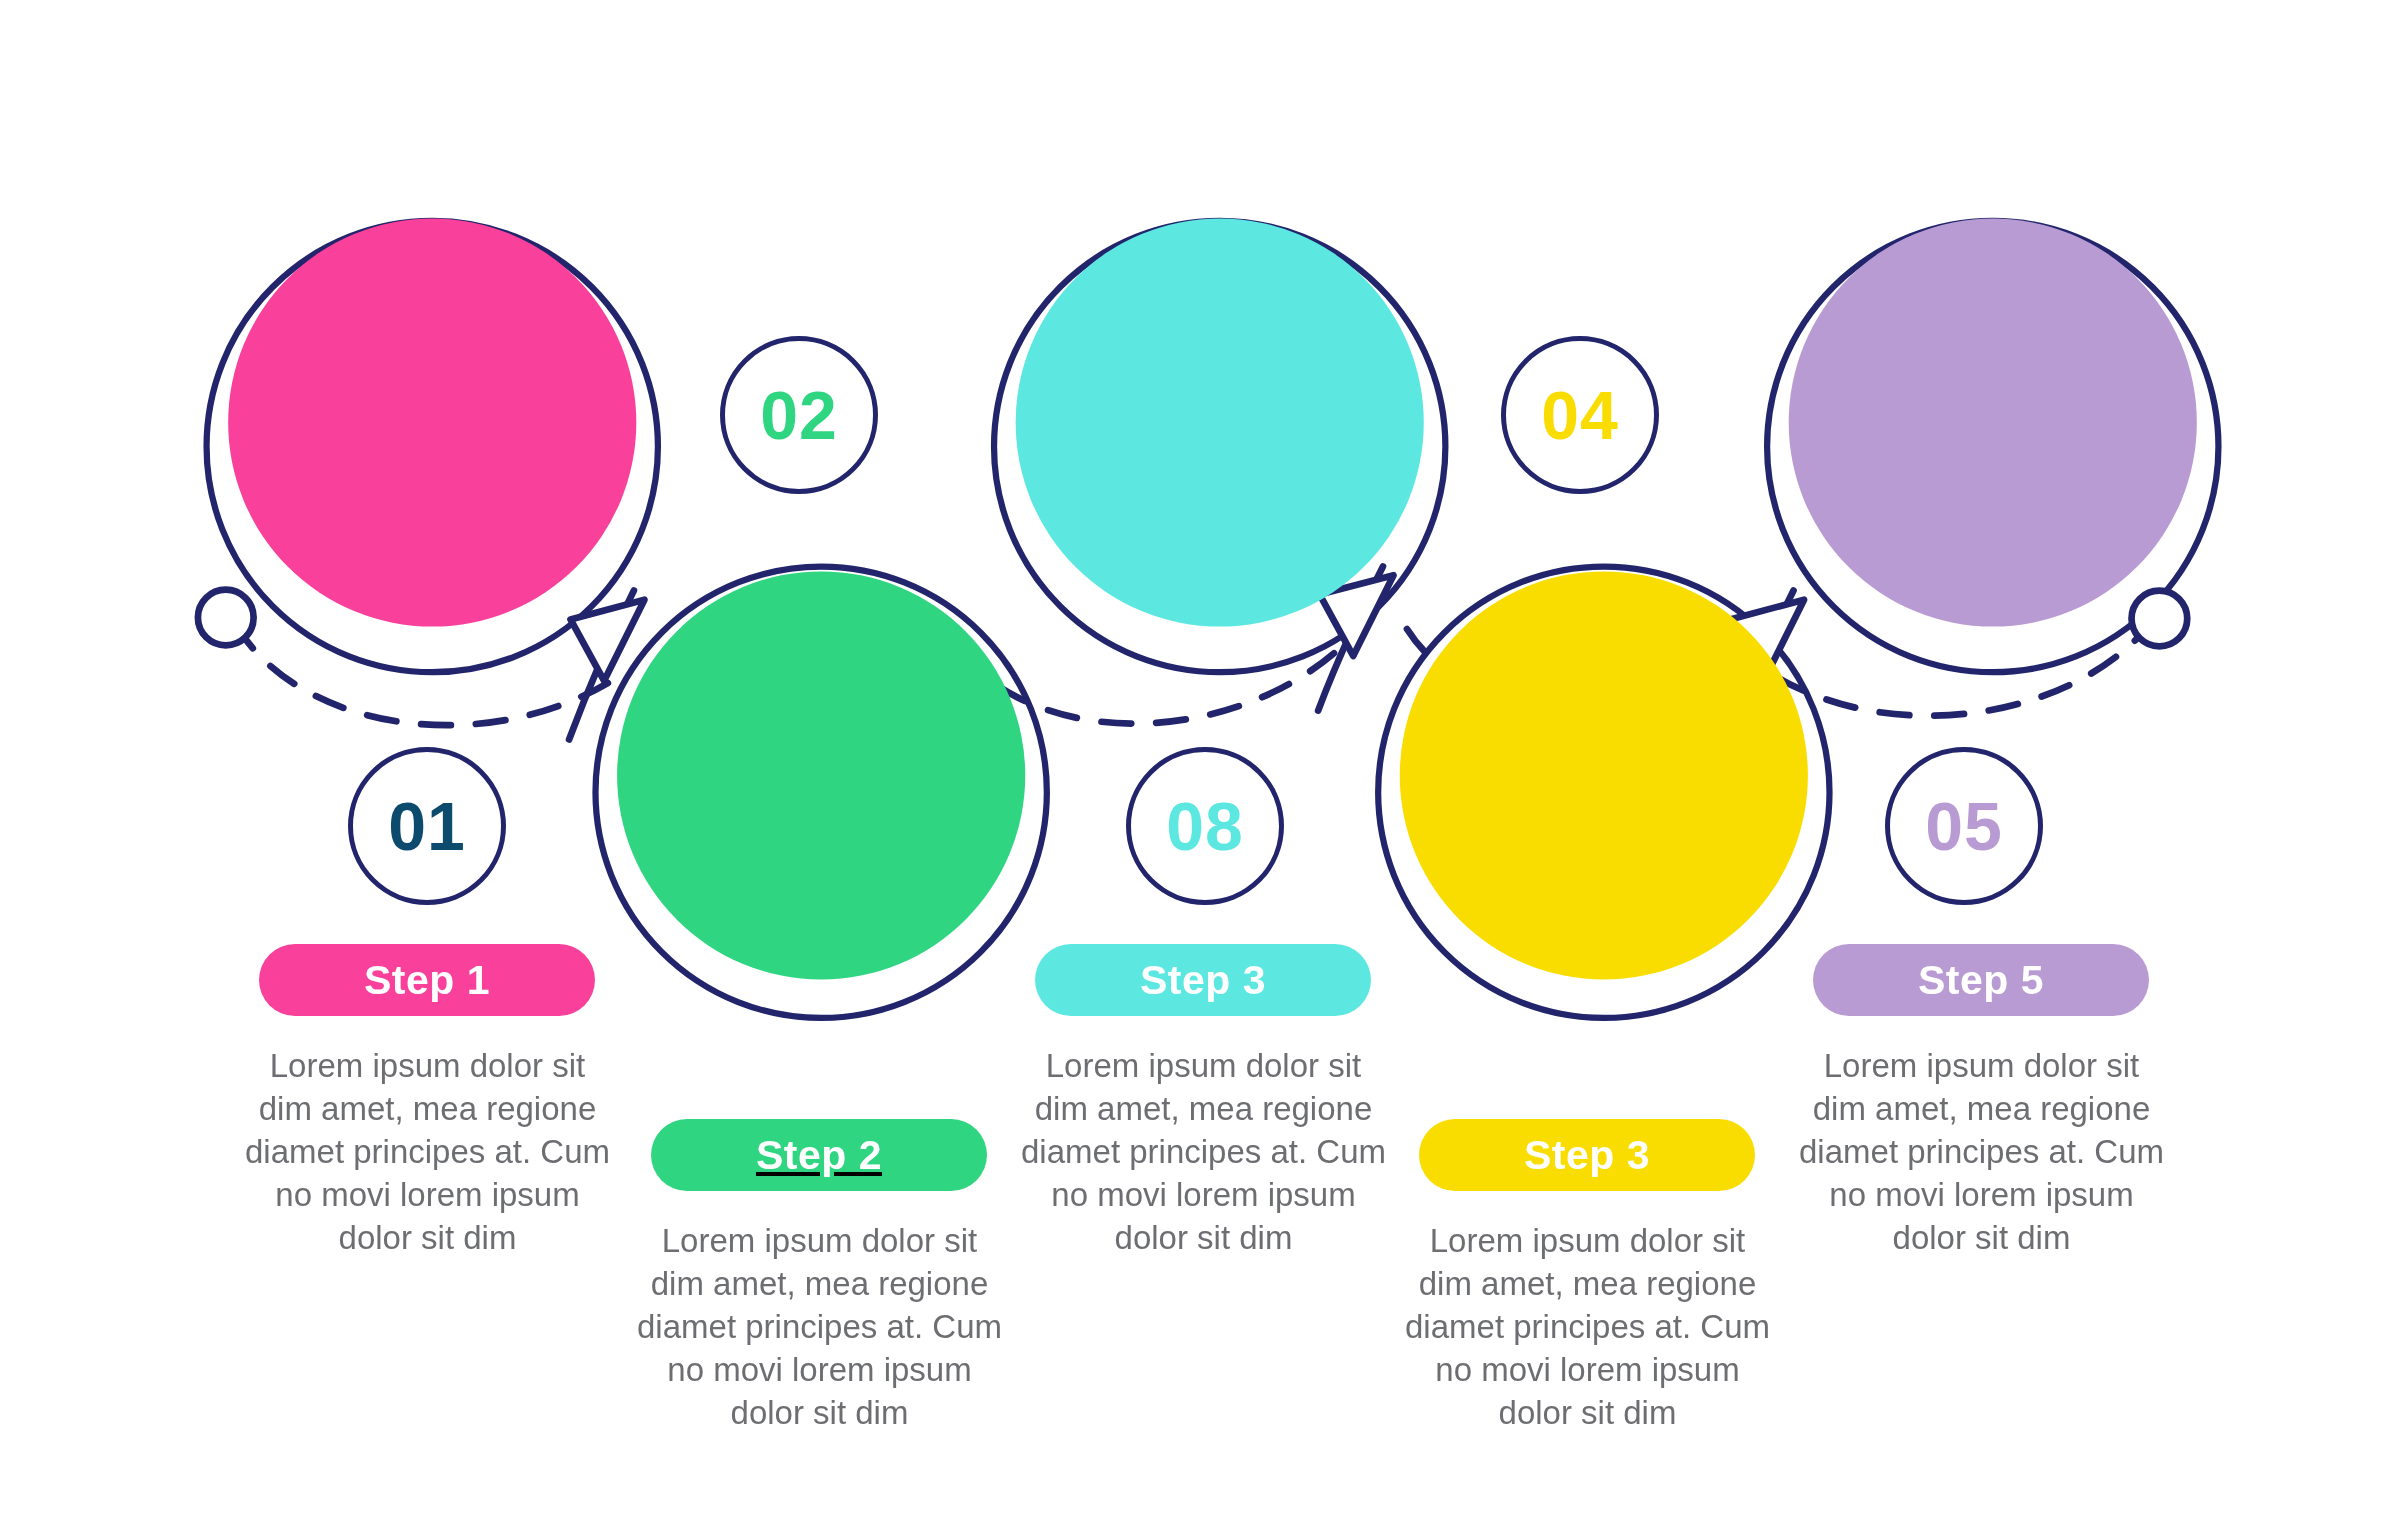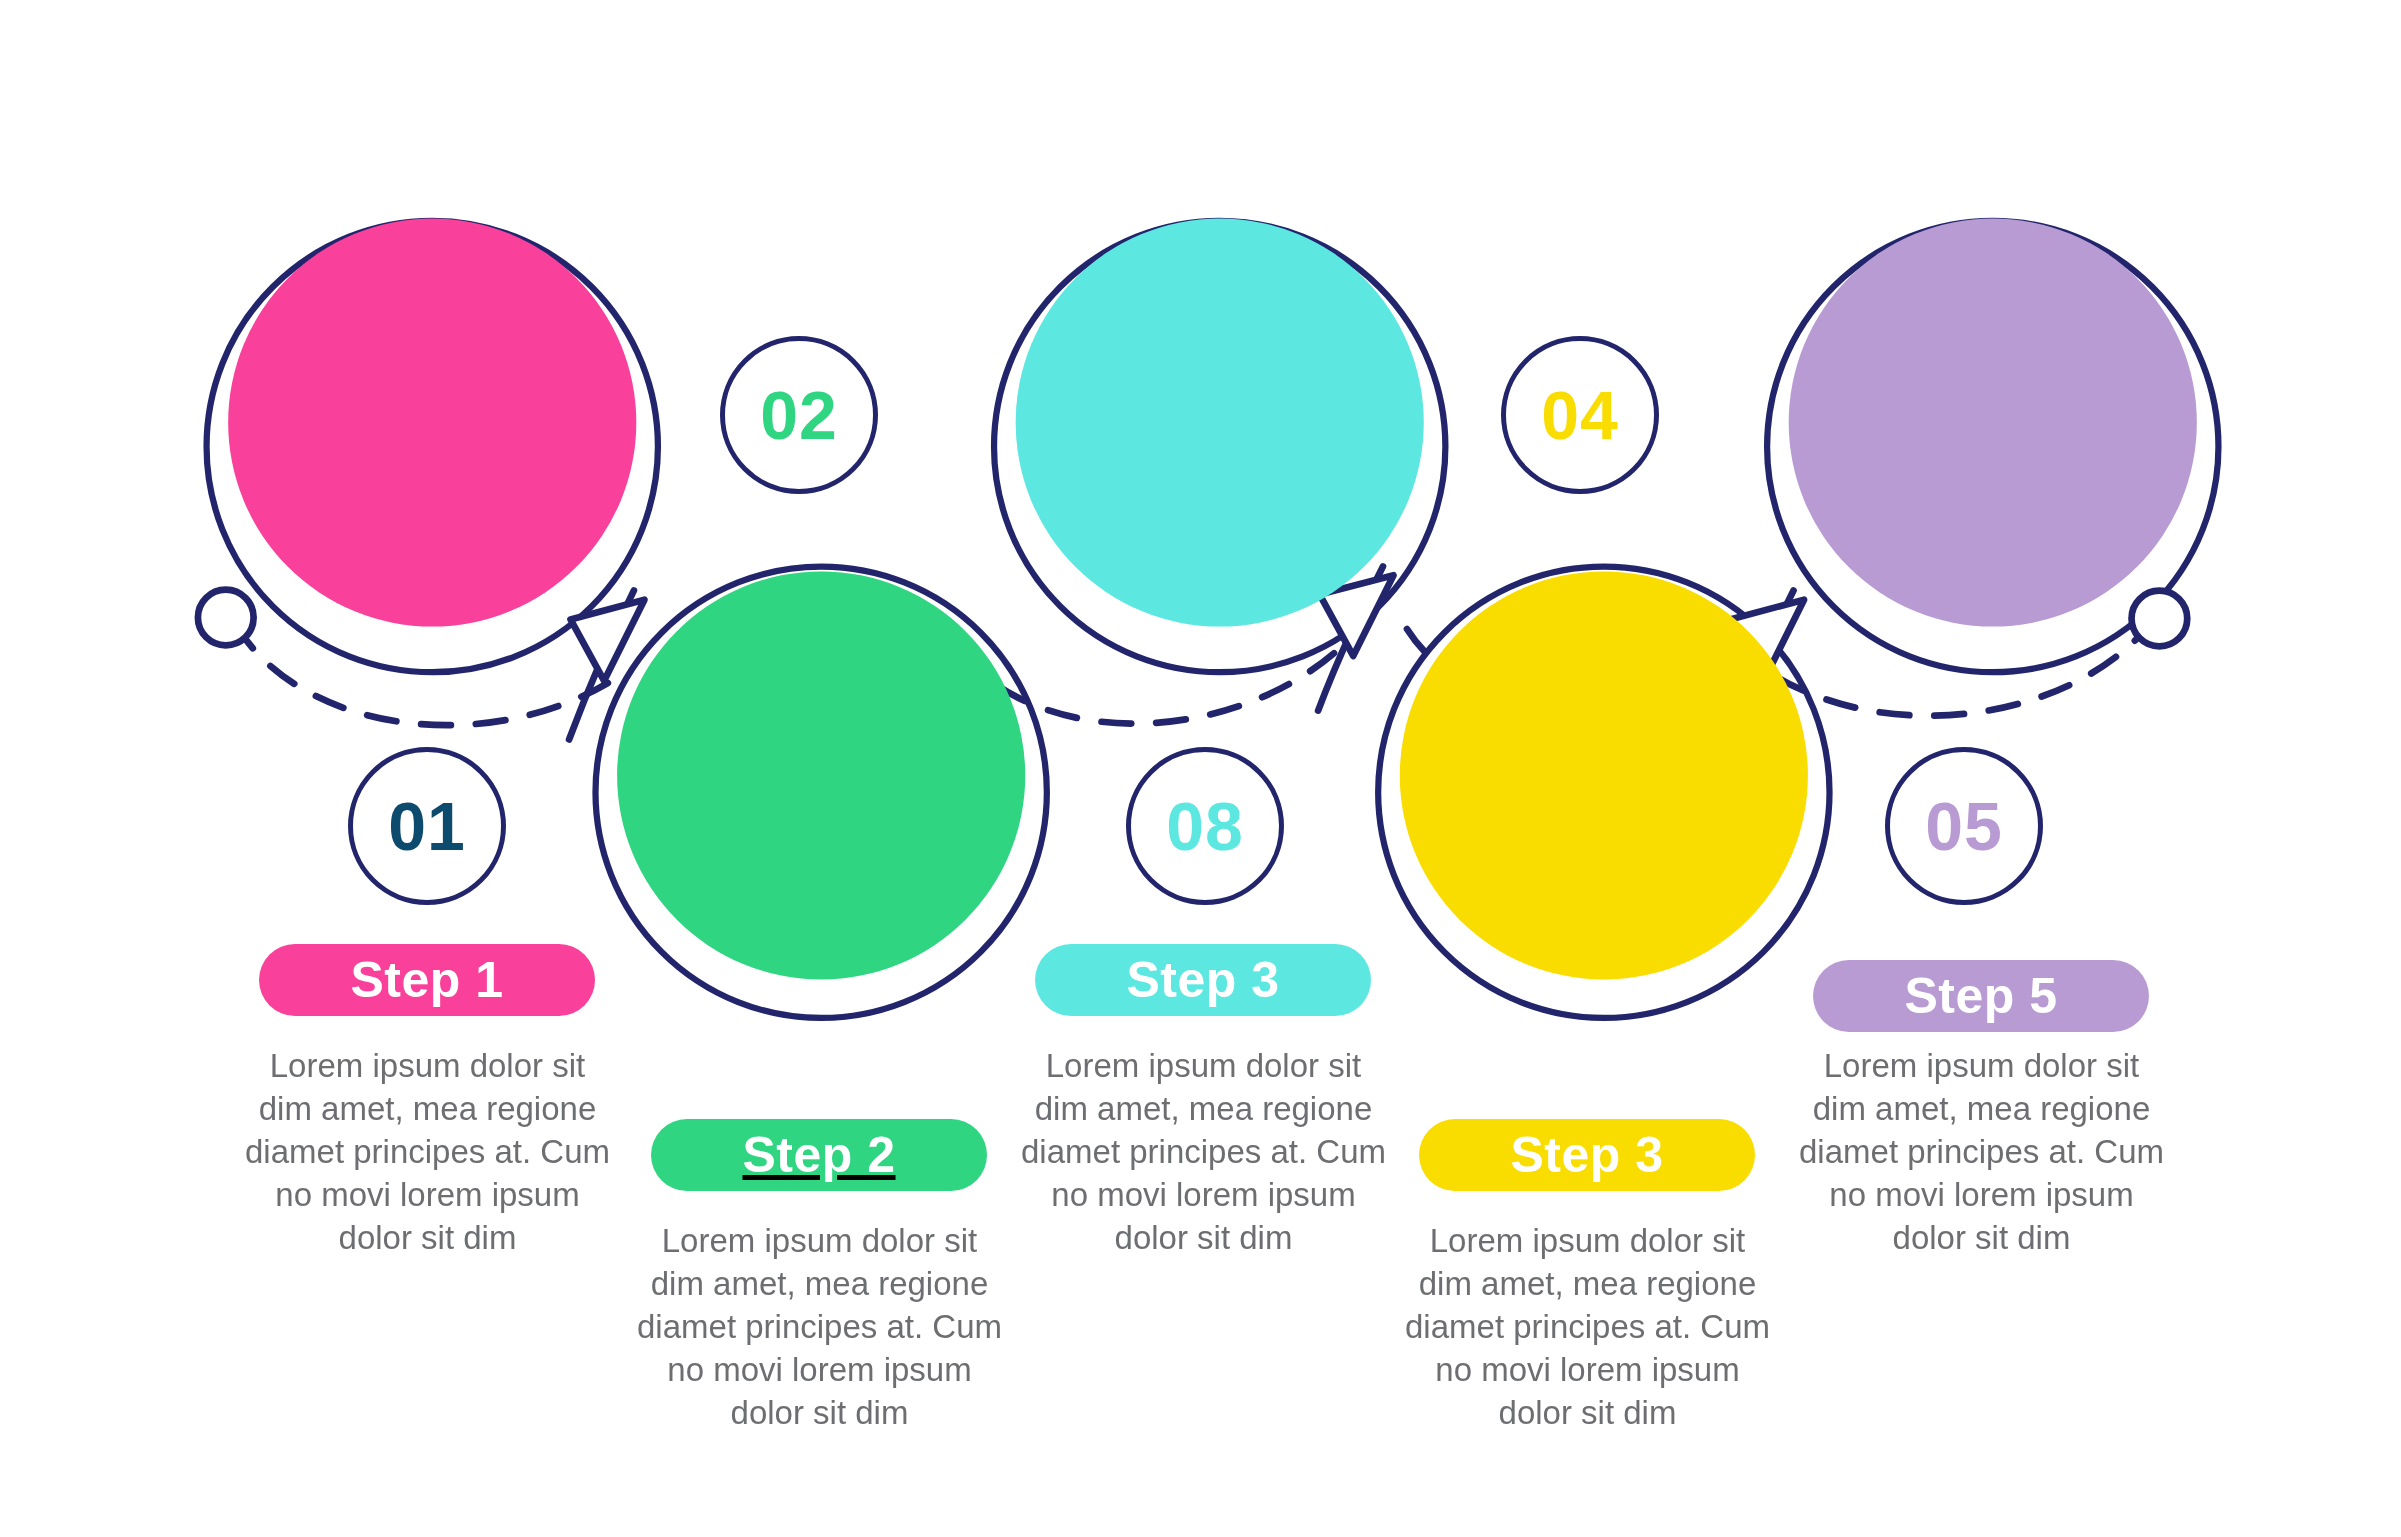--- a/index.html
+++ b/index.html
@@ -36,21 +36,21 @@
   .pill{
     position:absolute;
     height:72px;
     border-radius:38px;
     display:flex;align-items:center;justify-content:center;
     box-sizing:border-box;
   }
   .pill span{
     color:#ffffff;
     font-weight:bold;
-    font-size:50px;
+    font-size:41px;
     letter-spacing:0.5px;
     white-space:nowrap;
     text-align:right;
   }
 
   
   .blurb{
     position:absolute;
     color:#6D6E71;
     font-size:33px;
@@ -126,21 +126,21 @@
   </div>
 
   <div class="pill" style="left:1035px;top:944px;width:336px;background:#5CE8E0;">
     <span>Step 3</span>
   </div>
 
   <div class="pill" style="left:1419px;top:1119px;width:336px;background:#FADD00;">
     <span>Step 3</span>
   </div>
 
-  <div class="pill" style="left:1813px;top:944px;width:336px;background:#B99BD4;margin-top:16px;">
+  <div class="pill" style="left:1813px;top:944px;width:336px;background:#B99BD4;">
     <span>Step 5</span>
   </div>
 
   <div class="blurb" style="left:240px;top:1045px;width:375px;">Lorem ipsum dolor sit dim amet, mea regione diamet principes at. Cum no movi lorem ipsum dolor sit dim</div>
 
   <div class="blurb" style="left:632px;top:1220px;width:375px;">Lorem ipsum dolor sit dim amet, mea regione diamet principes at. Cum no movi lorem ipsum dolor sit dim</div>
 
   <div class="blurb" style="left:1016px;top:1045px;width:375px;">Lorem ipsum dolor sit dim amet, mea regione diamet principes at. Cum no movi lorem ipsum dolor sit dim</div>
 
   <div class="blurb" style="left:1400px;top:1220px;width:375px;">Lorem ipsum dolor sit dim amet, mea regione diamet principes at. Cum no movi lorem ipsum dolor sit dim</div>

